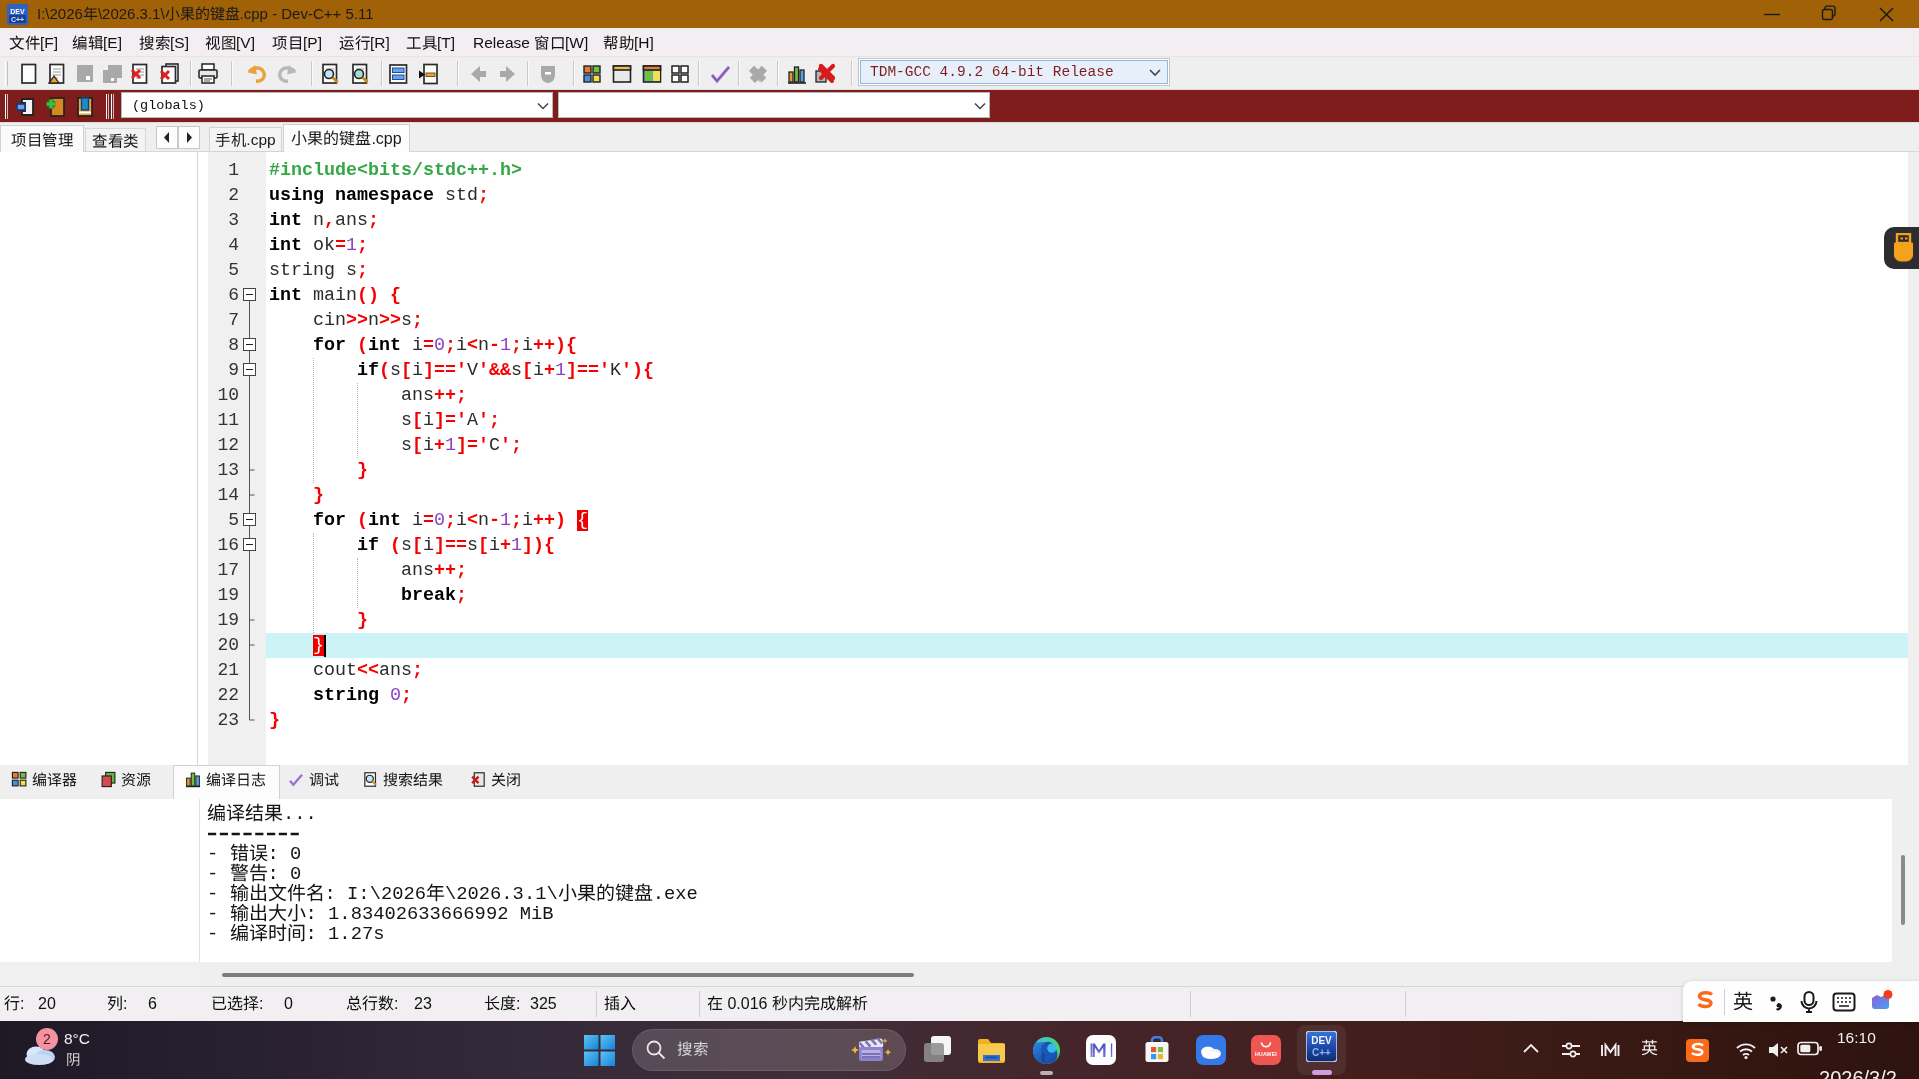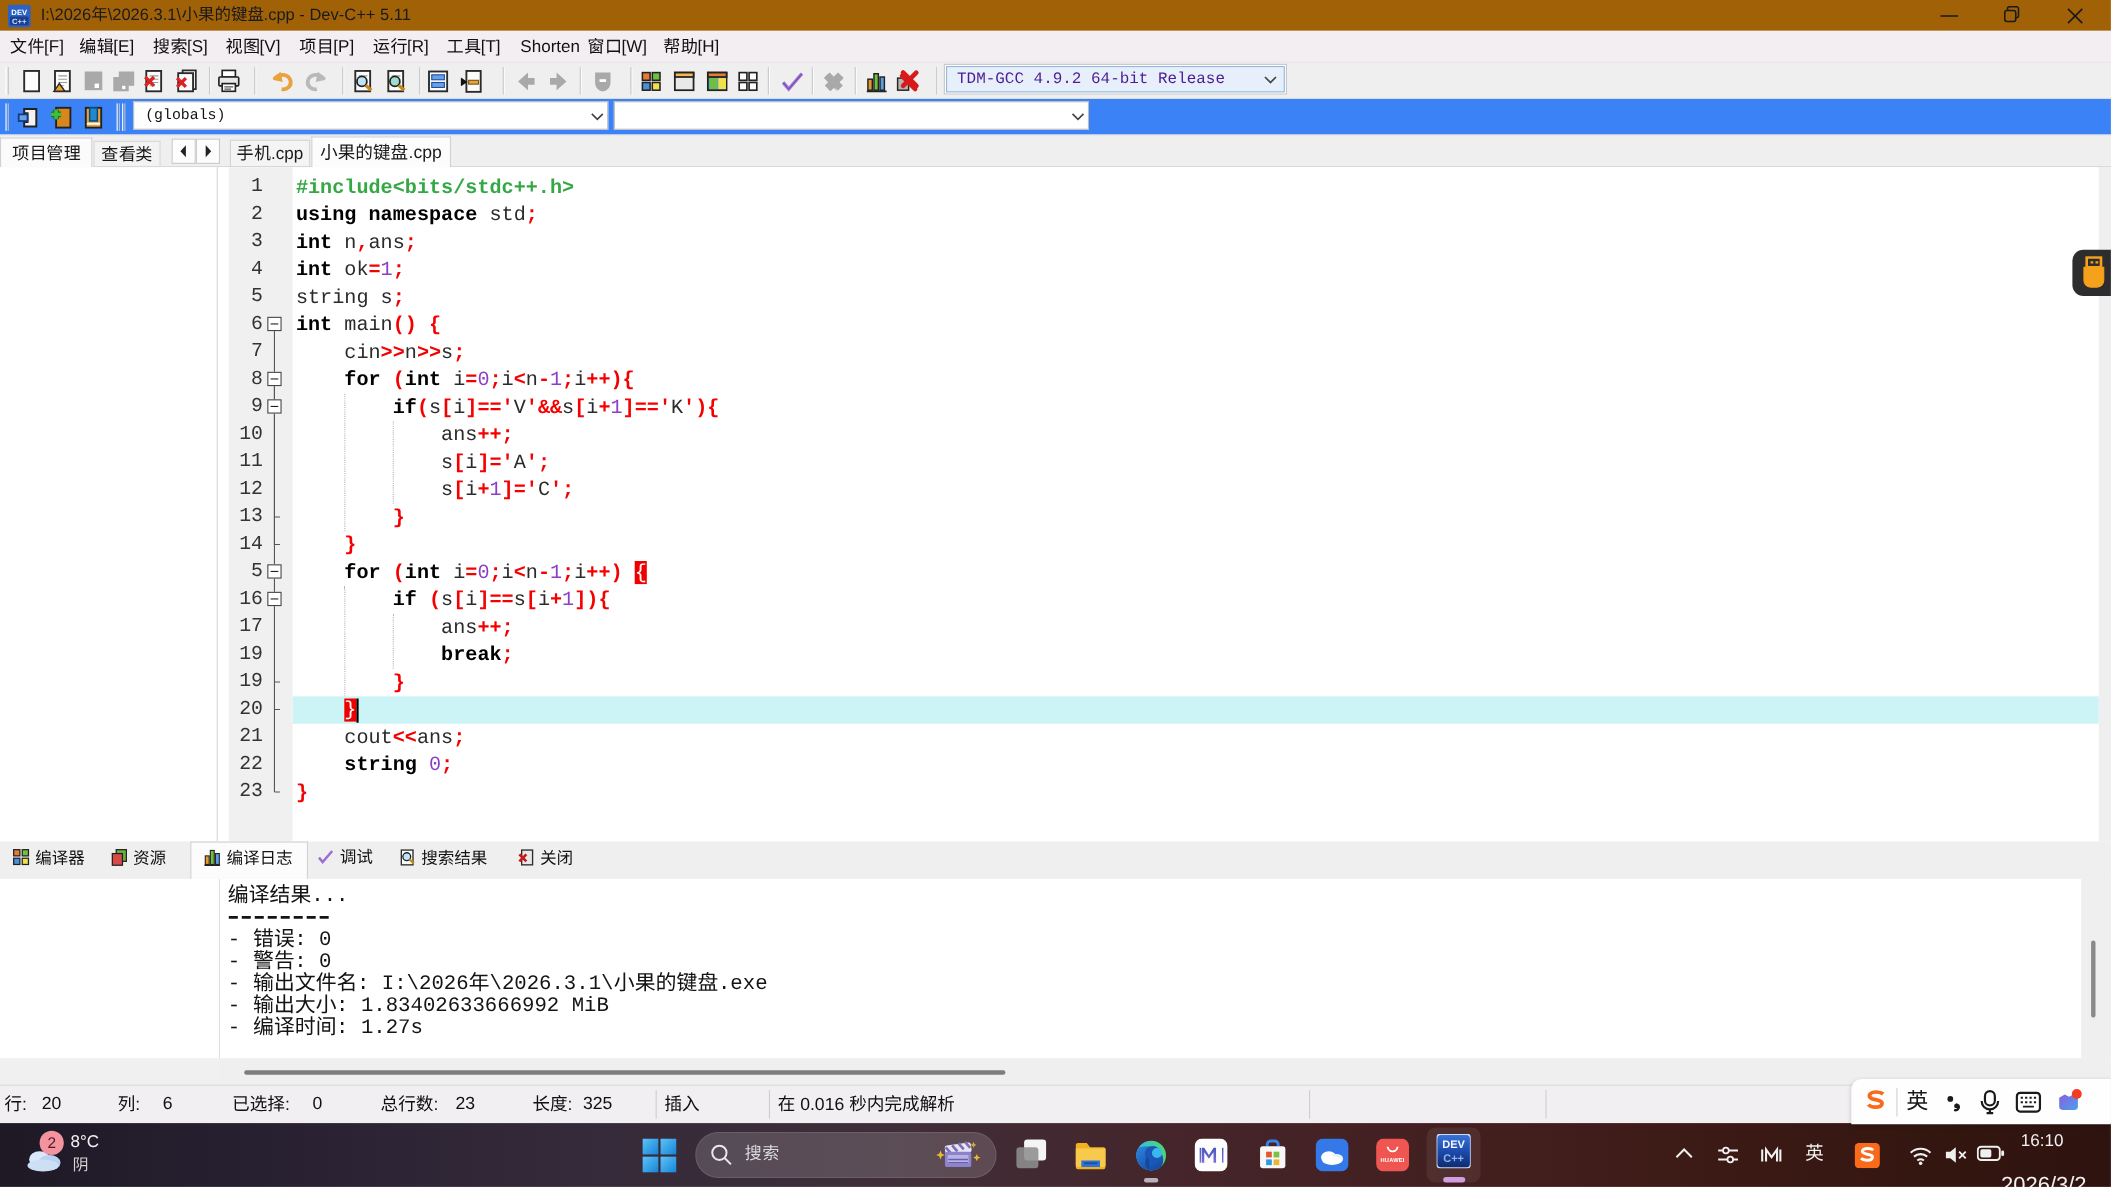--- a/index.html
+++ b/index.html
@@ -1,21 +1,21 @@
 <!DOCTYPE html>
 <html><head><meta charset="utf-8"><style>
 *{margin:0;padding:0;box-sizing:border-box}
 html,body{width:1919px;height:1079px;overflow:hidden;background:#fff;font-family:"Liberation Sans",sans-serif;-webkit-font-smoothing:antialiased}
 .abs{position:absolute}
 svg.k{display:inline-block;width:1em;height:1em;vertical-align:-0.14em;fill:currentColor}
 #titlebar{left:0;top:0;width:1919px;height:28px;background:#a16207;color:#1b1b1b;font-size:15px}
 #menubar{left:0;top:28px;width:1919px;height:28px;background:#f2eef2;color:#111;font-size:15.5px}
 .mi{position:absolute;top:6px}
 #tb1{left:0;top:56px;width:1919px;height:34px;background:#f0eff0;border-top:1px solid #e6e4e6;border-bottom:1px solid #dcdcdc}
-#tb2{left:0;top:90px;width:1919px;height:33px;background:#3b82f6;border-bottom:1px solid #dcdcdc}
+#tb2{left:0;top:90px;width:1919px;height:33px;background:#7f1d1d;border-bottom:1px solid #dcdcdc}
 .tsep{position:absolute;top:4px;width:1px;height:25px;background:#c9c9c9;box-shadow:1px 0 0 #fbfbfb}
 .grip{position:absolute;top:4px;width:3px;height:25px;border-left:1px solid #fff;border-right:1px solid #c0c0c0}
 .ticon{position:absolute;top:5px;width:24px;height:24px}
 #tabrow{left:0;top:123px;width:1919px;height:29px;background:#f0eff0;border-bottom:1px solid #d8d6d8}
 .ltab{position:absolute;font-size:15.5px;color:#1a1a1a;text-align:center}
 #lpanel{left:0;top:152px;width:198px;height:613px;background:#fff;border-right:1px solid #d8d6d8}
 #editor{left:199px;top:152px;width:1709px;height:613px;background:#fff}
 #gutter{position:absolute;left:9px;top:0;width:58px;height:613px;background:#f0f0f0}
 .ln{position:absolute;width:30px;text-align:right;color:#333;font-family:"Liberation Mono",monospace;font-size:18px;line-height:25px}
 .cl{position:absolute;left:70px;white-space:pre;font-family:"Liberation Mono",monospace;font-size:18.33px;line-height:25px;color:#2b2b2b}
@@ -175,21 +175,21 @@
     <span class="mi" style="left:339px"><svg class="k" viewBox="0 0 1000 1000">
         <use href="#u8FD0"></use>
       </svg><svg class="k" viewBox="0 0 1000 1000">
         <use href="#u884C"></use>
       </svg>[R]</span>
     <span class="mi" style="left:406px"><svg class="k" viewBox="0 0 1000 1000">
         <use href="#u5DE5"></use>
       </svg><svg class="k" viewBox="0 0 1000 1000">
         <use href="#u5177"></use>
       </svg>[T]</span>
-    <span class="mi" style="left:473px">Shorten</span>
+    <span class="mi" style="left:473px">Release</span>
     <span class="mi" style="left:534px"><svg class="k" viewBox="0 0 1000 1000">
         <use href="#u7A97"></use>
       </svg><svg class="k" viewBox="0 0 1000 1000">
         <use href="#u53E3"></use>
       </svg>[W]</span>
     <span class="mi" style="left:603px"><svg class="k" viewBox="0 0 1000 1000">
         <use href="#u5E2E"></use>
       </svg><svg class="k" viewBox="0 0 1000 1000">
         <use href="#u52A9"></use>
       </svg>[H]</span>
@@ -317,21 +317,21 @@
     <div class="tsep" style="left:311px"></div>
     <div class="tsep" style="left:381px"></div>
     <div class="tsep" style="left:457px"></div>
     <div class="tsep" style="left:527px"></div>
     <div class="tsep" style="left:573px"></div>
     <div class="tsep" style="left:698px"></div>
     <div class="tsep" style="left:738px"></div>
     <div class="tsep" style="left:777px"></div>
     <div class="tsep" style="left:851px"></div>
     <div class="abs" style="left:858px;top:1px;width:312px;height:28px;background:#fff;border:1px solid #c6c6c6;padding:1px">
-      <div style="width:100%;height:100%;background:#e7f0fa;border:1px solid #90b8e0;font-family:'Liberation Mono',monospace;font-size:14.5px;color:#4c1d95;padding:3px 0 0 9px">TDM-GCC 4.9.2 64-bit Release</div>
+      <div style="width:100%;height:100%;background:#e7f0fa;border:1px solid #90b8e0;font-family:'Liberation Mono',monospace;font-size:14.5px;color:#7f1d1d;padding:3px 0 0 9px">TDM-GCC 4.9.2 64-bit Release</div>
       <svg class="abs" style="right:8px;top:9px" width="12" height="10">
         <path d="M1 2l5 5 5-5" stroke="#444" stroke-width="1.6" fill="none"></path>
       </svg>
     </div>
   </div>
 <div class="abs" id="tb2">
     <div class="grip" style="left:5px"></div>
     <svg class="ticon" style="left:14px" viewBox="0 0 24 24" width="24" height="24">
       <path d="M8 4h11v16H8v-4h3V8H8z" fill="#f2f2f2" stroke="#222" stroke-width="1.8"></path>
       <rect x="3" y="9" width="8" height="6" fill="#6aa0e8" stroke="#123a7a" stroke-width="1.6"></rect>

